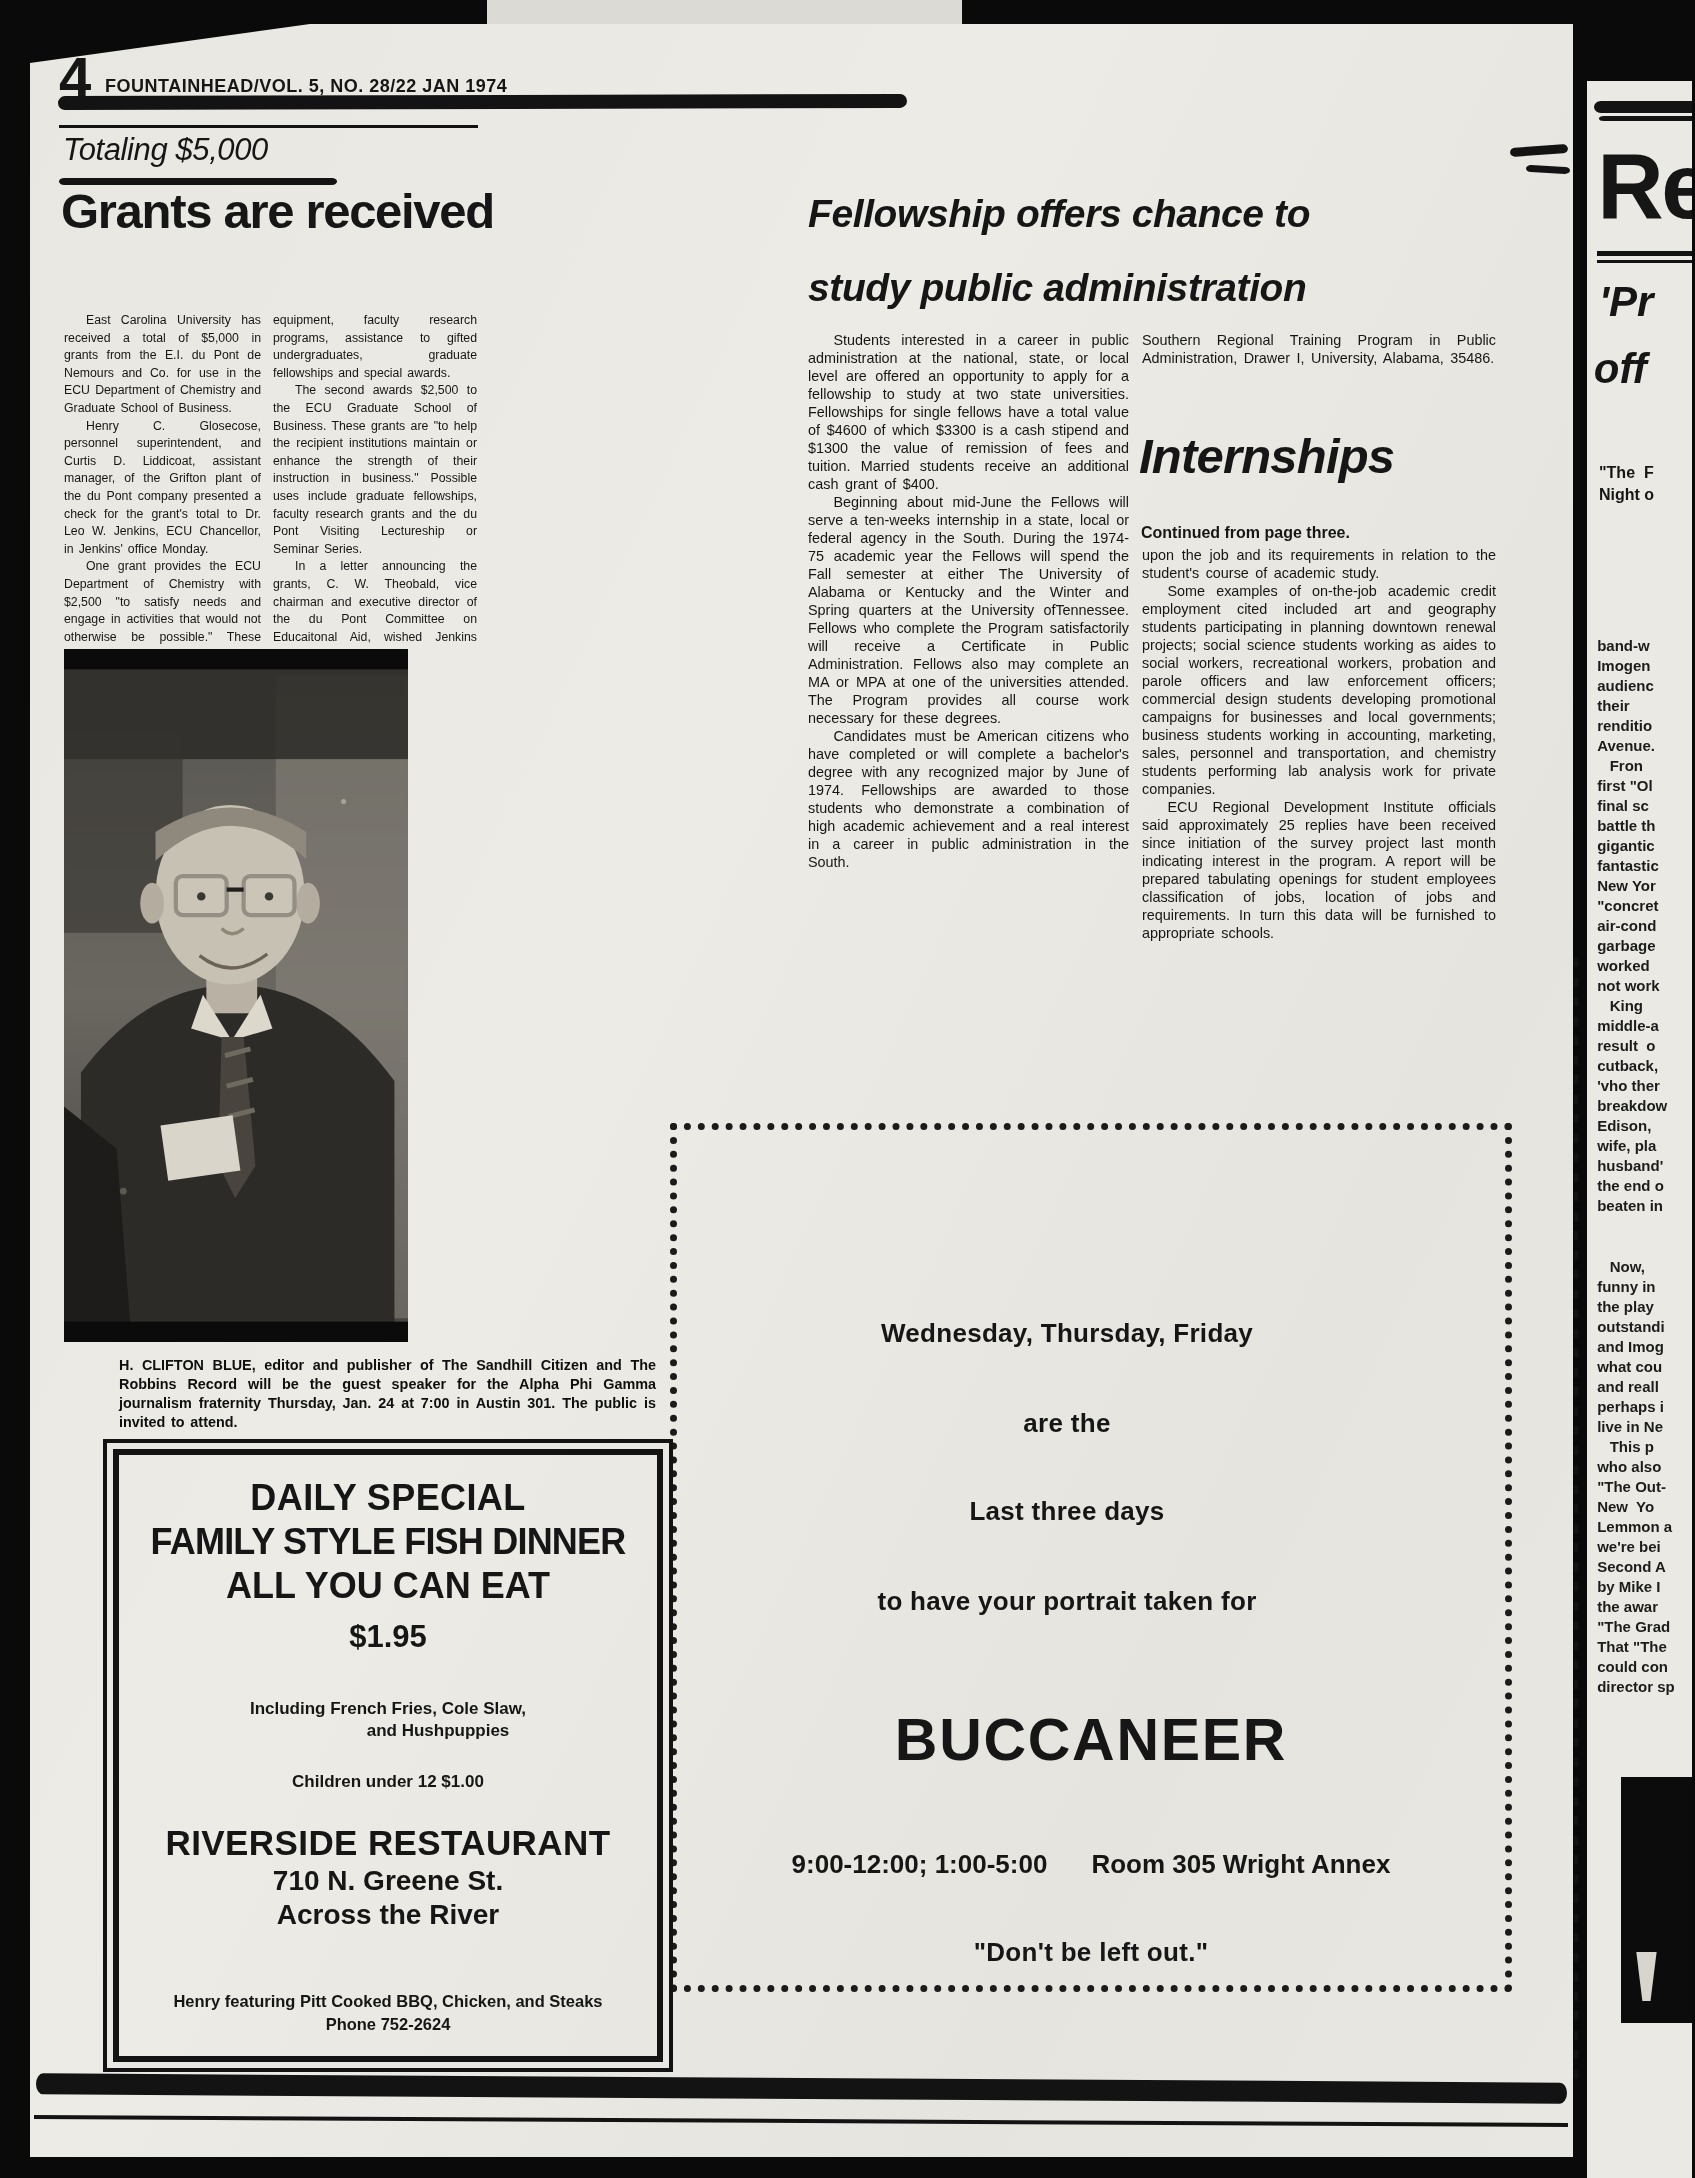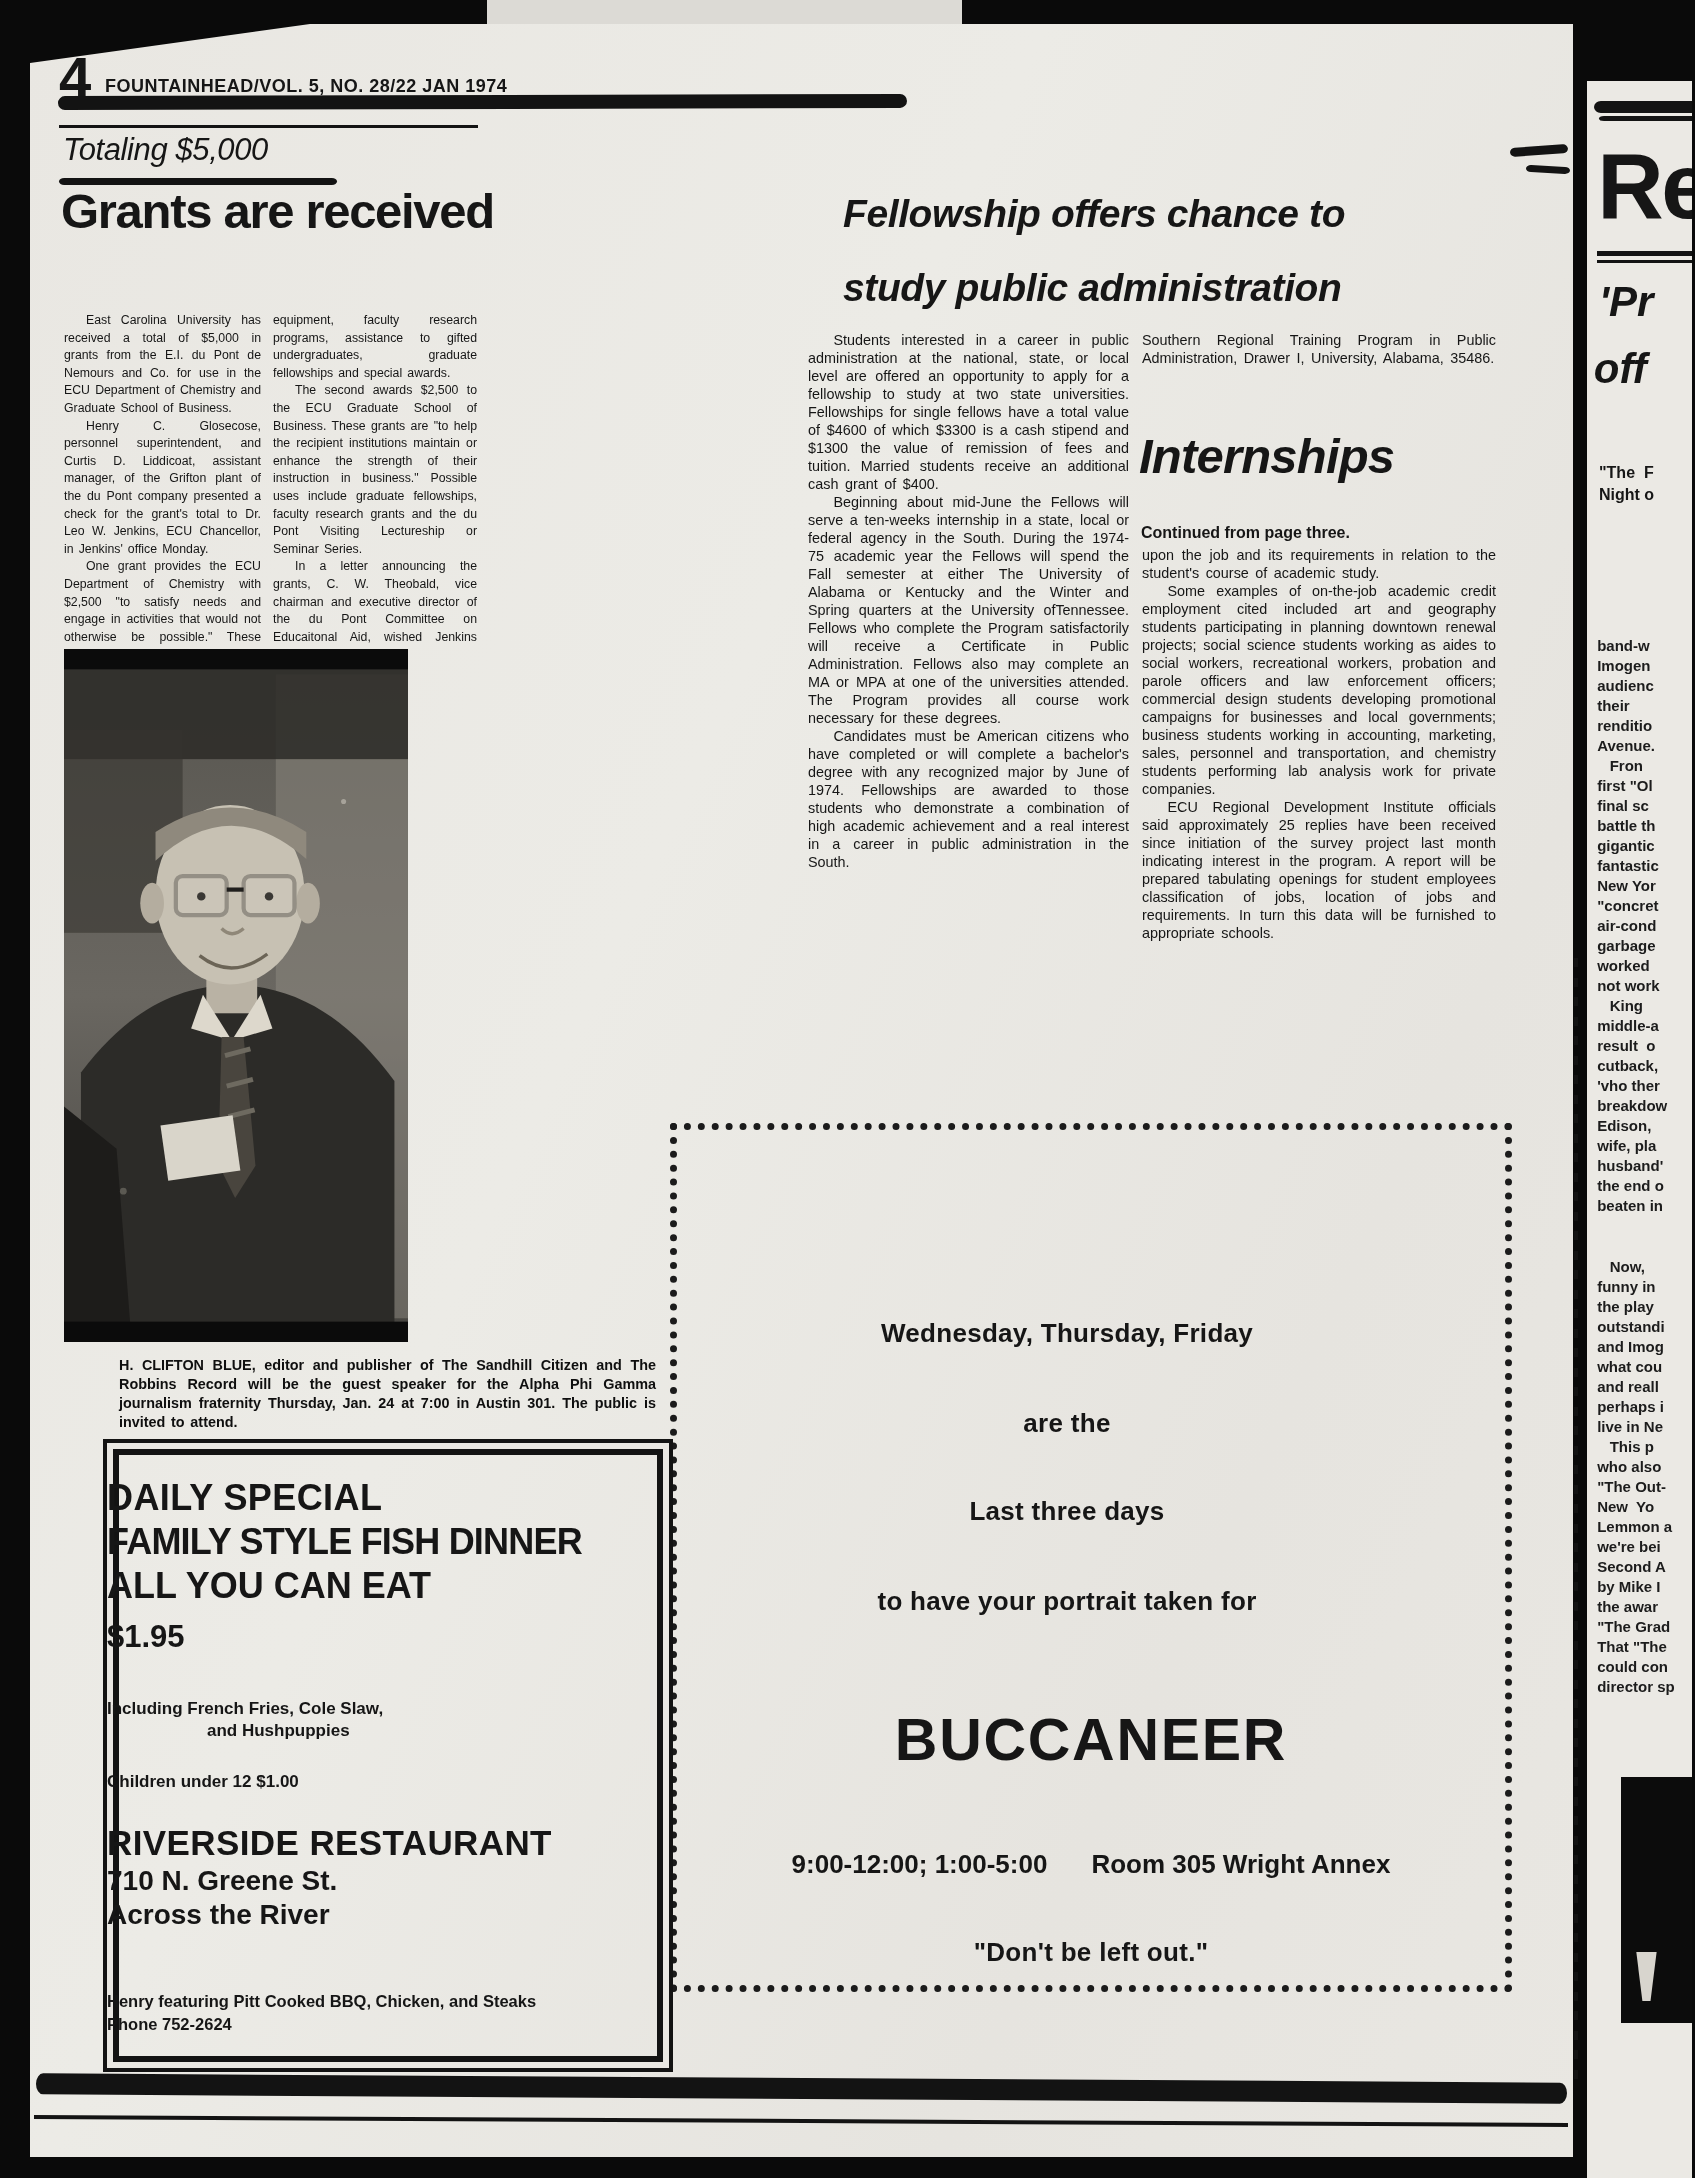--- a/index.html
+++ b/index.html
@@ -47,21 +47,21 @@
   .body-col .cont{text-indent:0;}
   #grants-col1{left:64px;top:312px;width:197px;height:337px;}
   #grants-col2{left:273px;top:312px;width:204px;height:337px;}
   
   #photo-frame{left:64px;top:649px;width:344px;height:693px;background:#4a4845;}
   #photo-caption{
     left:119px;top:1356px;width:537px;
     font-size:14.4px;font-weight:700;line-height:19px;text-align:justify;word-spacing:1.7px;color:#0f0f0f;
   }
   
-  .fellow-headline{font-size:39px;font-weight:700;font-style:italic;letter-spacing:-0.4px;margin-left:35px;}
+  .fellow-headline{font-size:39px;font-weight:700;font-style:italic;letter-spacing:-0.4px;}
   #fellow-headline-1{left:808px;top:192px;}
   #fellow-headline-2{left:808px;top:266px;}
   .body-col2{font-size:14.4px;line-height:18px;text-align:justify;word-spacing:2.5px;overflow:hidden;}
   .body-col2 p{margin:0;text-indent:25.4px;}
   .body-col2 .cont{text-indent:0;}
   #fellow-col1{left:808px;top:331px;width:321px;height:788px;}
   #fellow-col2-cont{left:1142px;top:331px;width:354px;}
   
   #internships-headline{left:1139px;top:428px;font-size:49px;font-weight:800;font-style:italic;letter-spacing:-0.8px;}
   #internships-continued{left:1141px;top:524px;font-size:16px;font-weight:800;}
@@ -78,21 +78,21 @@
   #buc-line4{top:456px;transform:translateX(-24px);}
   #buc-name{position:absolute;top:576px;width:100%;text-align:center;font-size:59px;font-weight:800;letter-spacing:1.7px;}
   #buc-schedule-row{position:absolute;top:719px;width:100%;text-align:center;font-size:26px;font-weight:700;}
   #buc-schedule-row .gap{display:inline-block;width:44px;}
   #buc-tagline{top:807px;}
   
   #riverside-ad{
     left:103px;top:1439px;width:570px;height:633px;box-sizing:border-box;
     border:4.2px solid #131313;
     box-shadow:inset 0 0 0 6px #e9e7e2, inset 0 0 0 12px #131313;
-    text-align:left;
+    text-align:center;
   }
   .riv{position:absolute;width:100%;font-weight:800;}
   #riv-line1{top:34px;font-size:36px;letter-spacing:0.4px;}
   #riv-line2{top:78px;font-size:36px;letter-spacing:-0.8px;}
   #riv-line3{top:122px;font-size:36px;}
   #riv-price{top:176px;font-size:31px;}
   #riv-inc1{top:256px;font-size:17px;}
   #riv-inc2{top:278px;font-size:17px;padding-left:100px;box-sizing:border-box;}
   #riv-children{top:329px;font-size:17px;}
   #riv-name{top:380px;font-size:35px;letter-spacing:0.4px;}

